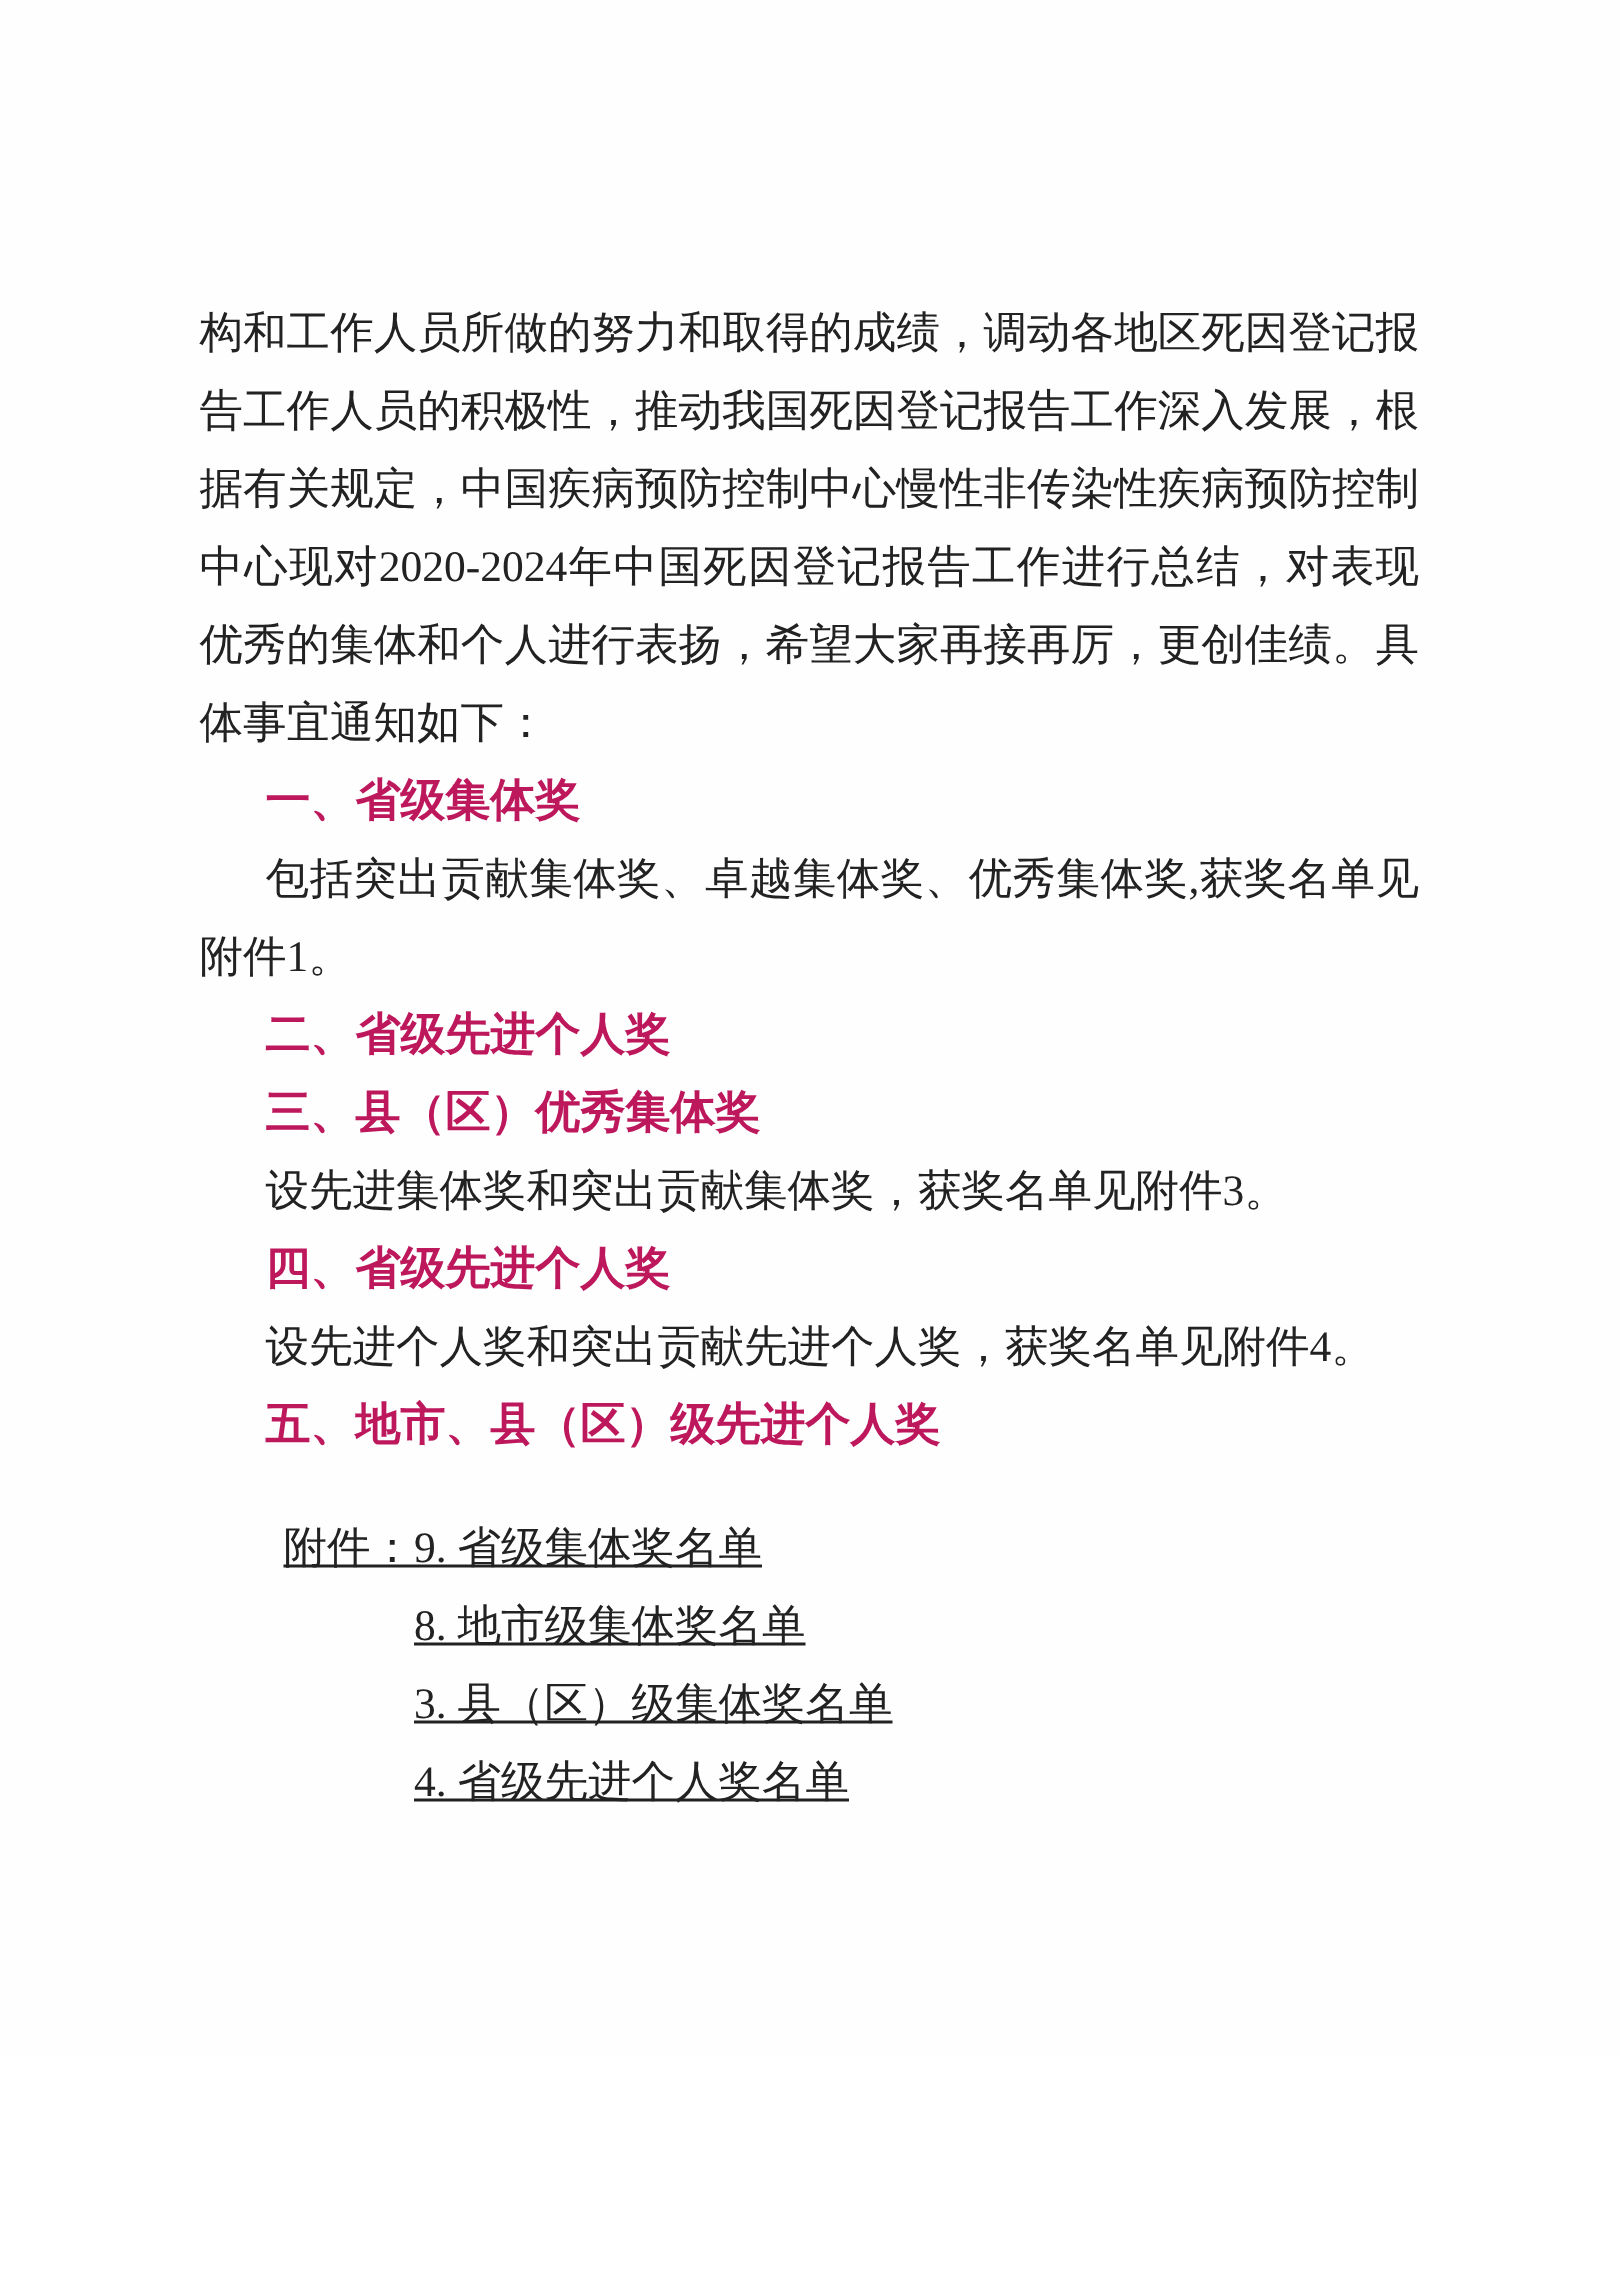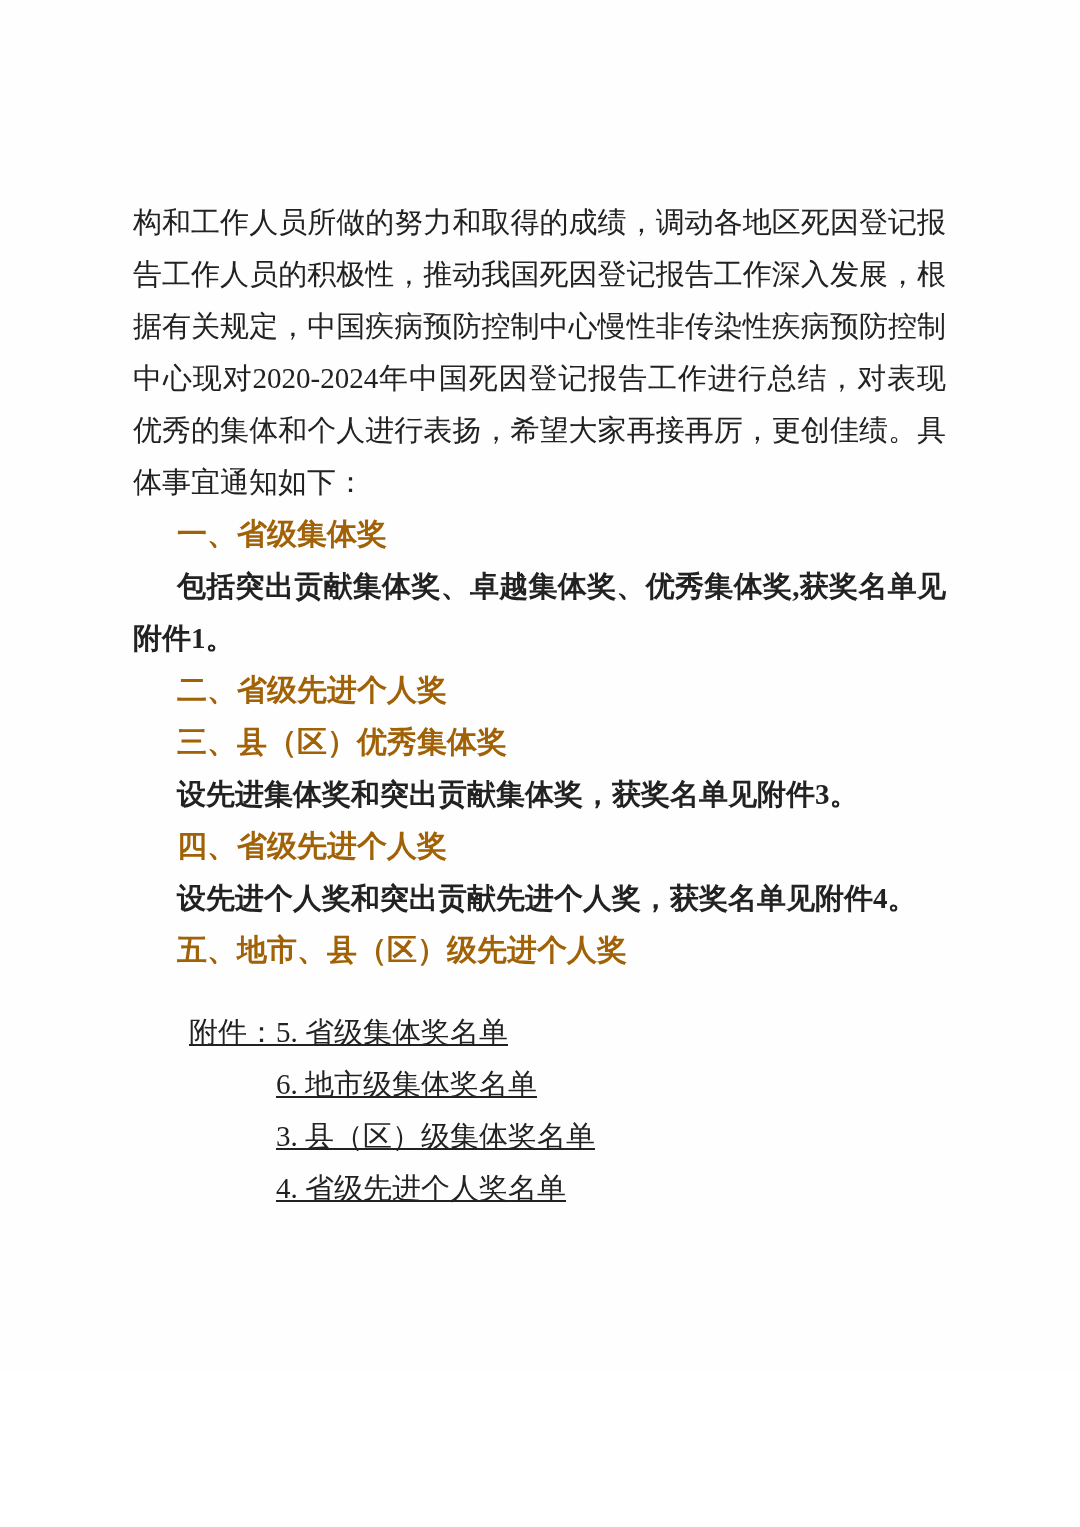--- a/index.html
+++ b/index.html
@@ -30,27 +30,26 @@
   }
   .intro {
     text-indent: 0;
   }
   .section-heading {
     margin: 0;
     font-family: "Liberation Sans", "DejaVu Sans", sans-serif;
     font-weight: 700;
     font-size: 30px;
     line-height: 52px;
-    color: #a16207;
+    color: #be185d;
     text-indent: 44px;
     text-align: left;
   }
   .section-body {
     text-indent: 44px;
-    font-weight: bold;
   }
   .attachments {
     display: flex;
     align-items: flex-start;
     margin-top: 30px;
     padding-left: 56px;
     text-align: left;
     text-decoration: underline;
   }
   .att-label {
@@ -89,22 +88,22 @@
     <p class="section-body">设先进集体奖和突出贡献集体奖，获奖名单见附件3。</p>
 
     <h2 class="section-heading">四、省级先进个人奖</h2>
     <p class="section-body">设先进个人奖和突出贡献先进个人奖，获奖名单见附件4。</p>
 
     <h2 class="section-heading">五、地市、县（区）级先进个人奖</h2>
 
     <div class="attachments">
       <span class="att-label">附件：</span>
       <div class="att-items">
-        <p>5. 省级集体奖名单</p>
-        <p>6. 地市级集体奖名单</p>
+        <p>9. 省级集体奖名单</p>
+        <p>8. 地市级集体奖名单</p>
         <p>3. 县（区）级集体奖名单</p>
         <p>4. 省级先进个人奖名单</p>
       </div>
     </div>
 
   </div>
 
   <div class="footer-page-number">– 2 –</div>
 </div>
 

